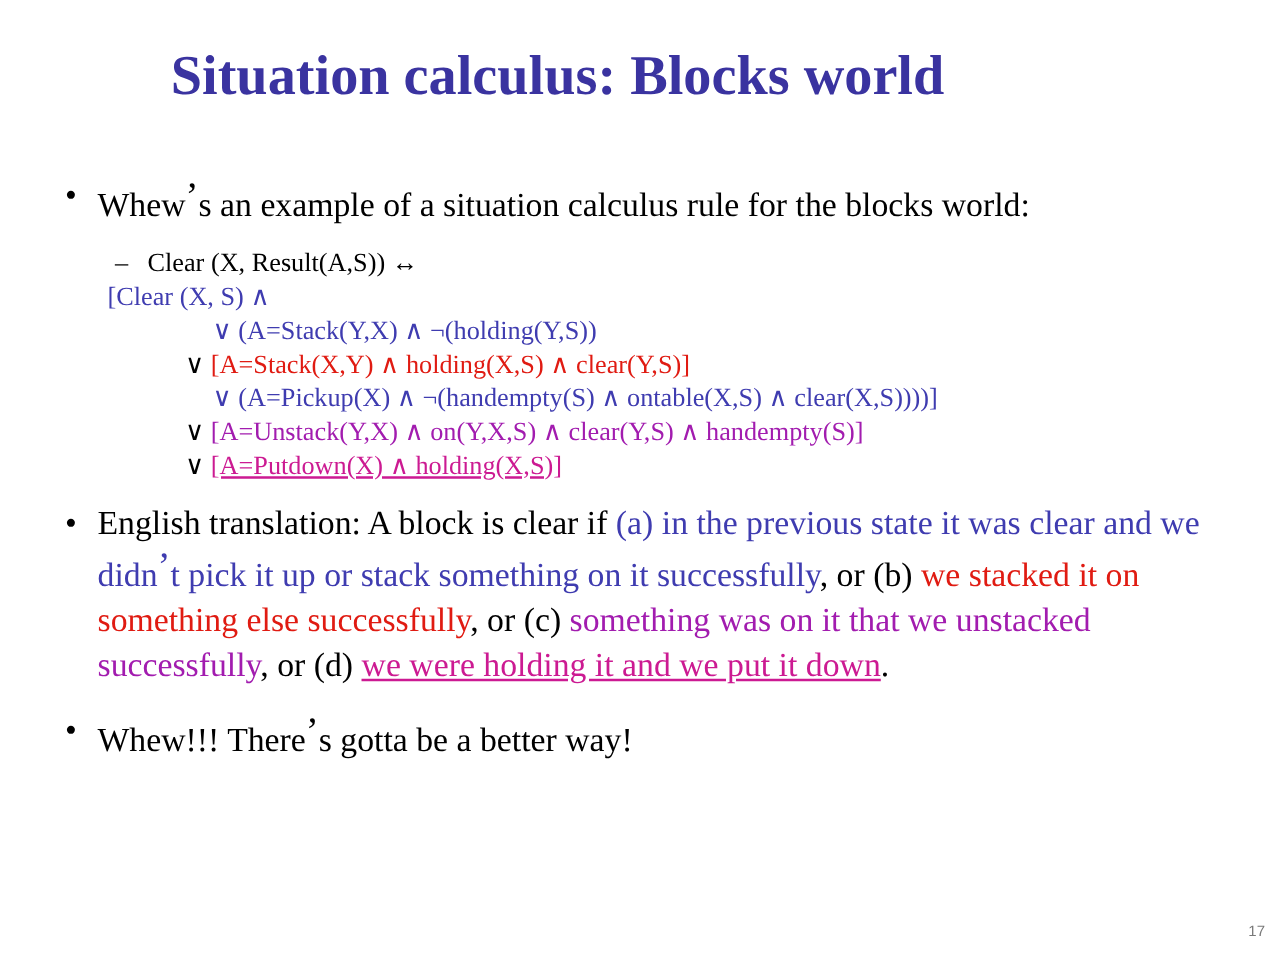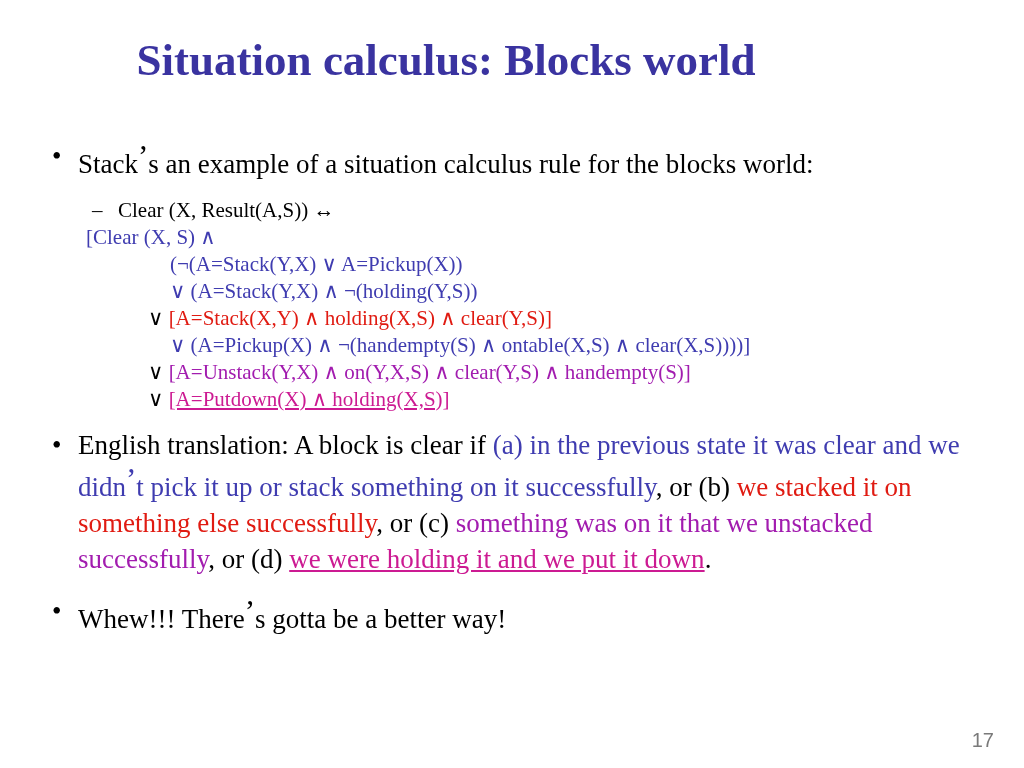--- a/index.html
+++ b/index.html
@@ -115,51 +115,50 @@
   .para > .marker {
     position: absolute;
     left: 52px;
     top: 0;
     font-size: 27px;
     line-height: 36px;
   }
 
   .page-number {
     position: absolute;
-    right: 30px;
+    right: 12px;
     bottom: 16px;
     font-family: "Liberation Sans", "DejaVu Sans", sans-serif;
-    font-size: 20px;
+    font-size: 12px;
     color: #7a7a7a;
   }
 </style>
 </head>
 <body>
 
 <div id="slide">
 
   <div class="slide-title">Situation calculus: Blocks world</div>
 
   <div class="body-area">
 
     <div class="bullet-l1">
       <span class="marker">•</span>
-      <span>Stack</span><span class="apos">’</span><span>s an example of a situation calculus rule for the blocks world:</span>
+      <span>Whew</span><span class="apos">’</span><span>s an example of a situation calculus rule for the blocks world:</span>
     </div>
 
     <div class="gap-a"></div>
 
     <div class="bullet-l2">
       <span class="marker">–</span>
       <span>Clear (X, Result(A,S)) ↔</span>
     </div>
 
     <div id="formula-lines">
         <div class="formula-line ind-1"><span class="c-blue">[Clear (X, S) ∧</span></div>
-        <div class="formula-line ind-2"><span class="c-blue">(¬(A=Stack(Y,X) ∨ A=Pickup(X))</span></div>
         <div class="formula-line ind-2"><span class="c-blue">∨ (A=Stack(Y,X) ∧ ¬(holding(Y,S))</span></div>
         <div class="formula-line ind-3"><span class="op-black">∨ </span><span class="c-red">[A=Stack(X,Y) ∧ holding(X,S) ∧ clear(Y,S)]</span></div>
         <div class="formula-line ind-2"><span class="c-blue">∨ (A=Pickup(X) ∧ ¬(handempty(S) ∧ ontable(X,S) ∧ clear(X,S))))]</span></div>
         <div class="formula-line ind-3"><span class="op-black">∨ </span><span class="c-green">[A=Unstack(Y,X) ∧ on(Y,X,S) ∧ clear(Y,S) ∧ handempty(S)]</span></div>
         <div class="formula-line ind-3"><span class="op-black">∨ </span><span class="c-magenta">[A=Putdown(X) ∧ holding(X,S)]</span></div>
       </div>
 
     <div class="gap-b"></div>
 
     <div class="para">

